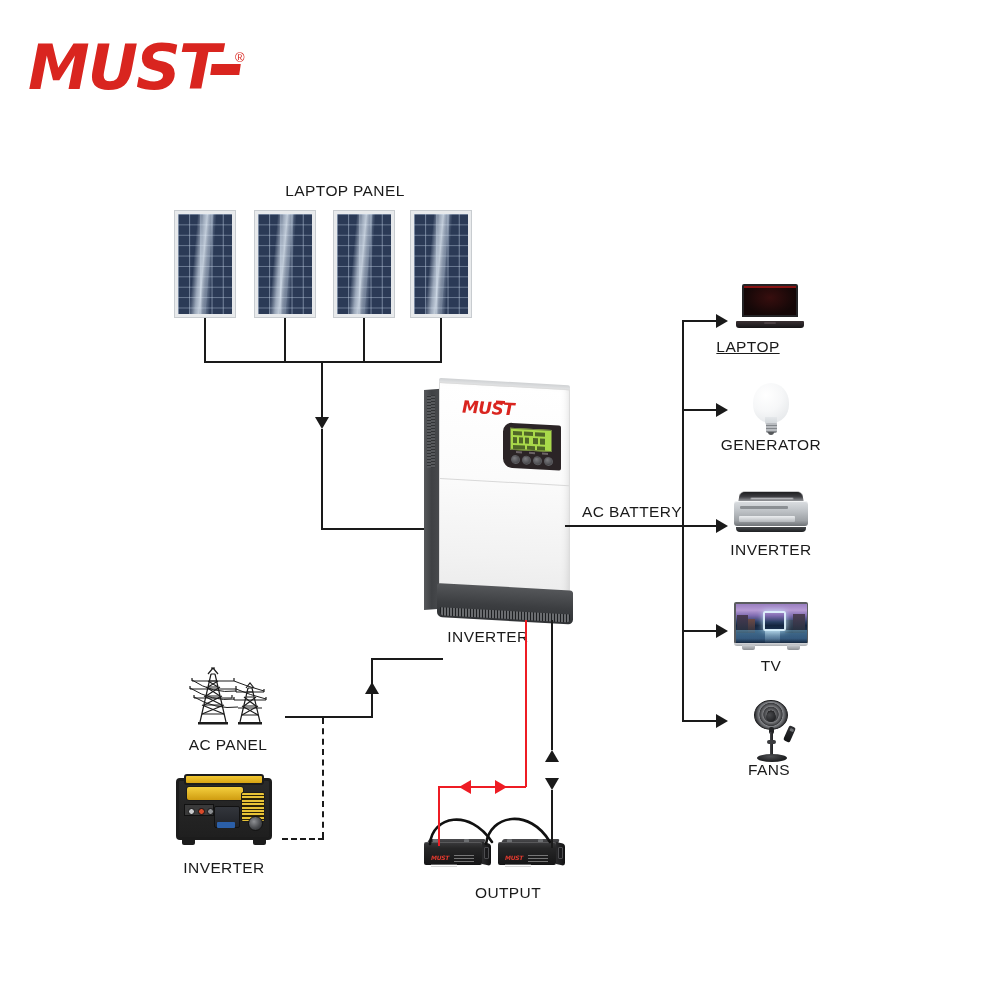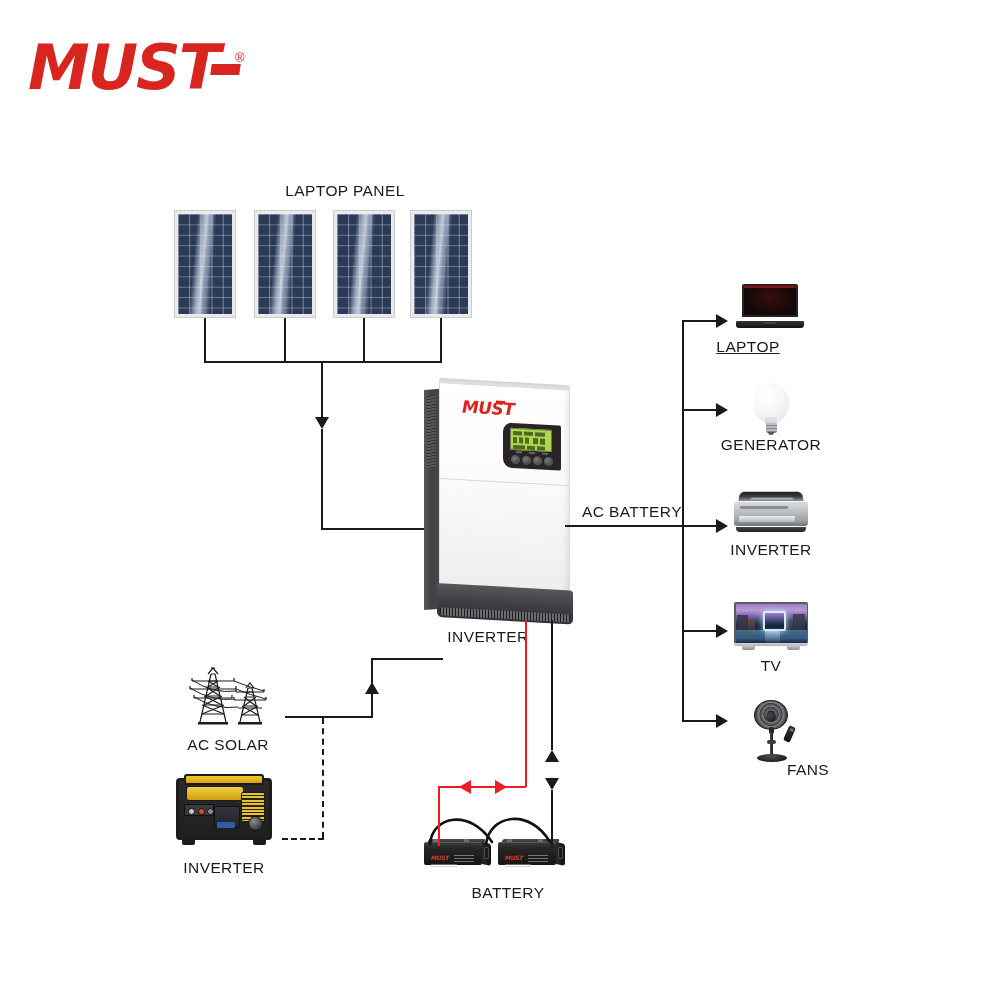--- a/index.html
+++ b/index.html
@@ -871,21 +871,21 @@
     <div class="fan-head"></div>
     <div class="fan-hub"></div>
     <div class="fan-neck"></div>
     <div class="fan-pole"></div>
     <div class="fan-collar"></div>
     <div class="fan-base"></div>
     <div class="fan-remote">
       <div class="fan-remote-btn"></div>
     </div>
   </div>
-  <div class="abs dlabel" style="left:748px; top:761px; width:120px;">FANS</div>
+  <div class="abs dlabel" style="left:709px; top:761px; width:120px;">FANS</div>
 
   <div class="abs" style="left:178px; top:660px; width:100px; height:72px;">
     <svg class="pylon-svg" width="100" height="72" viewBox="0 0 100 72">
       <g stroke="#1c1c1c" stroke-width="1.2" fill="none">
 
         <path d="M22 62 L33 14 M48 62 L37 14 M33 14 L37 14"></path>
         <path d="M24 54 L46 54 M26 45 L44 45 M28 36 L42 36 M30 27 L40 27 M31 21 L39 21"></path>
         <path d="M24 54 L46 45 M46 54 L24 45 M26 45 L44 36 M44 45 L26 36
                  M28 36 L42 27 M42 36 L28 27 M30 27 L40 21 M40 27 L30 21"></path>
 
@@ -904,21 +904,21 @@
         <path d="M14 20 Q35 34 58 31" stroke-width="1"></path>
         <path d="M12 28 Q35 42 56 39" stroke-width="1"></path>
         <path d="M16 37 Q38 50 60 47" stroke-width="1"></path>
         <path d="M56 21 Q68 26 86 31" stroke-width="1"></path>
         <path d="M58 29 Q72 35 88 39" stroke-width="1"></path>
       </g>
       <rect x="20" y="62" width="30" height="2.5" fill="#1c1c1c"></rect>
       <rect x="60" y="62" width="24" height="2.5" fill="#1c1c1c"></rect>
     </svg>
   </div>
-  <div class="abs dlabel" style="left:168px; top:736px; width:120px;">AC SOLAR</div>
+  <div class="abs dlabel" style="left:168px; top:736px; width:120px;">AC PANEL</div>
 
   <div class="abs wire-h" style="left:285px; top:716px; width:88px;"></div>
   <div class="abs wire-v" style="left:371px; top:694px; height:24px;"></div>
   <div class="abs arrow up" style="left:365px; top:682px;"></div>
   <div class="abs wire-v" style="left:371px; top:658px; height:26px;"></div>
   <div class="abs wire-h" style="left:371px; top:658px; width:72px;"></div>
 
   <div class="abs" id="generator-icon">
     <div class="gen-frame"></div>
     <div class="gen-top-bar"></div>
@@ -966,21 +966,21 @@
     <div class="bat-handle"></div>
   </div>
 
   <svg class="abs" style="left:414px; top:800px;" width="170" height="56">
     <g fill="none" stroke="#111111" stroke-width="2.6" stroke-linecap="round">
       <path d="M16 44 C18 16, 56 8, 78 42"></path>
       <path d="M72 44 C76 14, 116 8, 136 42"></path>
     </g>
   </svg>
 
-  <div class="abs dlabel" style="left:438px; top:884px; width:140px;">BATTERY</div>
+  <div class="abs dlabel" style="left:438px; top:884px; width:140px;">OUTPUT</div>
 
   <div class="abs wire-v red" style="left:525px; top:620px; height:167px;"></div>
   <div class="abs wire-h red" style="left:438px; top:786px; width:88px;"></div>
   <div class="abs wire-v red" style="left:438px; top:786px; height:60px;"></div>
   <div class="abs arrow left red" style="left:459px; top:780px;"></div>
   <div class="abs arrow right red" style="left:495px; top:780px;"></div>
 
   <div class="abs wire-v" style="left:551px; top:620px; height:130px;"></div>
   <div class="abs arrow up" style="left:545px; top:750px;"></div>
   <div class="abs arrow down" style="left:545px; top:778px;"></div>

